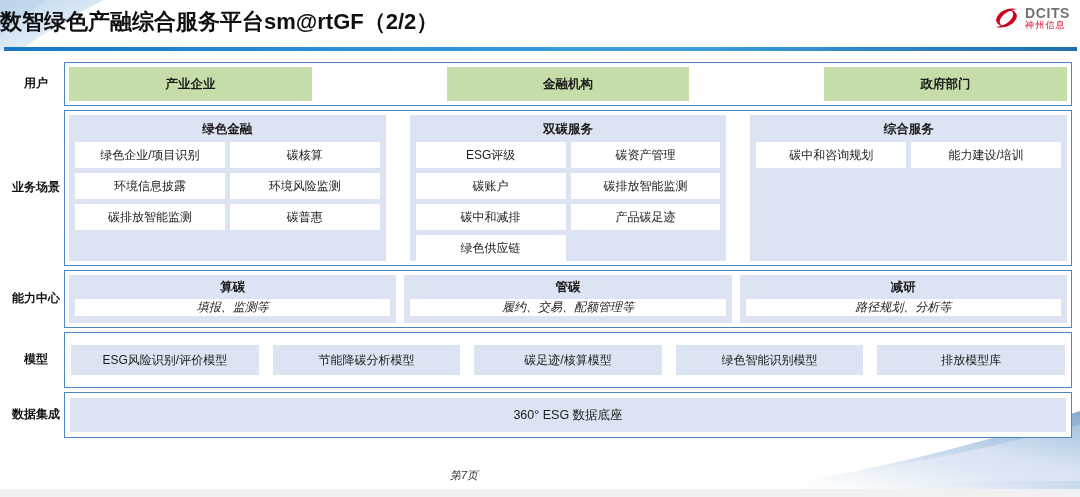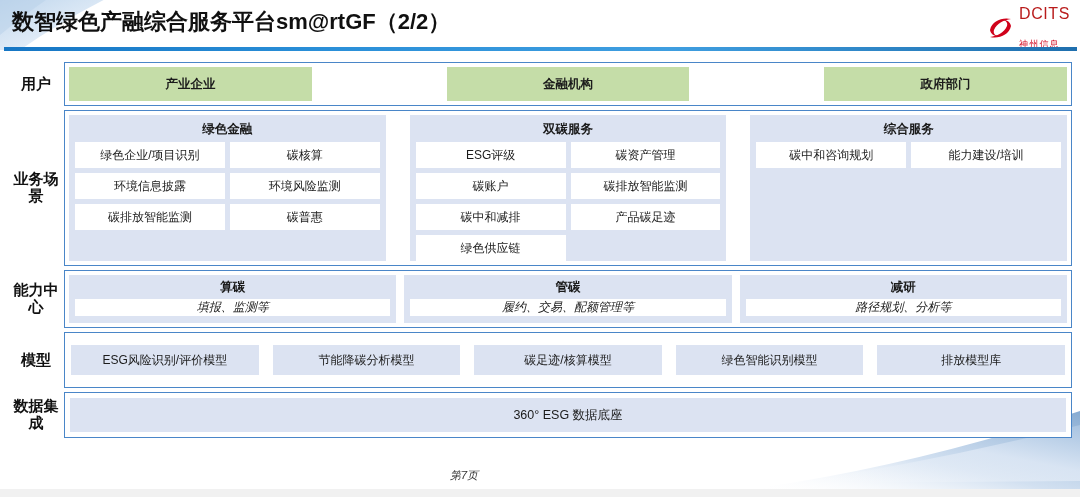--- a/index.html
+++ b/index.html
@@ -30,37 +30,37 @@
     overflow: hidden; pointer-events: none; z-index: 0;
   }
   .deco-br svg { display: block; }
 
   
   .header {
     position: absolute; left: 0; top: 0; width: 1080px; height: 48px;
     z-index: 3;
   }
   .title {
-    position: absolute; left: 12px; top: 7px;
+    position: absolute; left: 0; top: 7px;
     font-size: 22px; font-weight: bold; color: #101010;
     letter-spacing: 0px; white-space: nowrap;
   }
   .logo {
     position: absolute; right: 10px; top: 6px;
     display: flex; align-items: center; gap: 5px;
   }
   .logo-mark { width: 26px; height: 22px; display:block; }
   .logo-text { line-height: 1; }
   .logo-main {
-    font-size: 16px; font-weight: normal; color: #b91c1c;
+    font-size: 14px; font-weight: bold; color: #737373;
     letter-spacing: 0.6px; display: block;
   }
   .logo-sub {
     font-size: 9px; color: #D0021B; letter-spacing: 1.2px;
-    display: block; margin-top: 18px;
+    display: block; margin-top: 1px;
   }
   .header-rule {
     position: absolute; left: 4px; top: 47px; width: 1073px; height: 4px;
     background: linear-gradient(to right, #1676c4 0%, #2a8fd8 30%, #3f9ee0 62%, #1f6fae 100%);
     z-index: 3;
   }
 
   
   .board {
     position: absolute; left: 8px; top: 62px; width: 1064px; height: 405px;
@@ -68,21 +68,21 @@
   }
   .row {
     display: flex; align-items: stretch;
     width: 100%;
     margin-bottom: 4px;
   }
   .row-label {
     width: 56px; flex: 0 0 56px;
     display: flex; align-items: center; justify-content: center;
     text-align: center;
-    font-size: 15px; font-weight: bold; color: #111;
+    font-size: 12px; font-weight: bold; color: #111;
     line-height: 1.12;
     padding: 0 2px;
   }
   .row-body {
     flex: 1 1 auto;
     border: 1px solid #4a86c8;
     background: #ffffff;
     padding: 4px;
     display: flex;
   }

